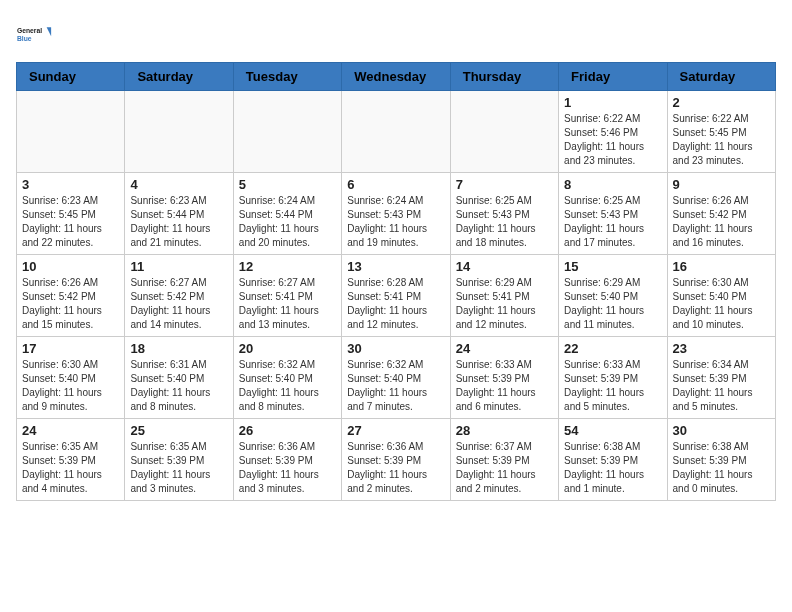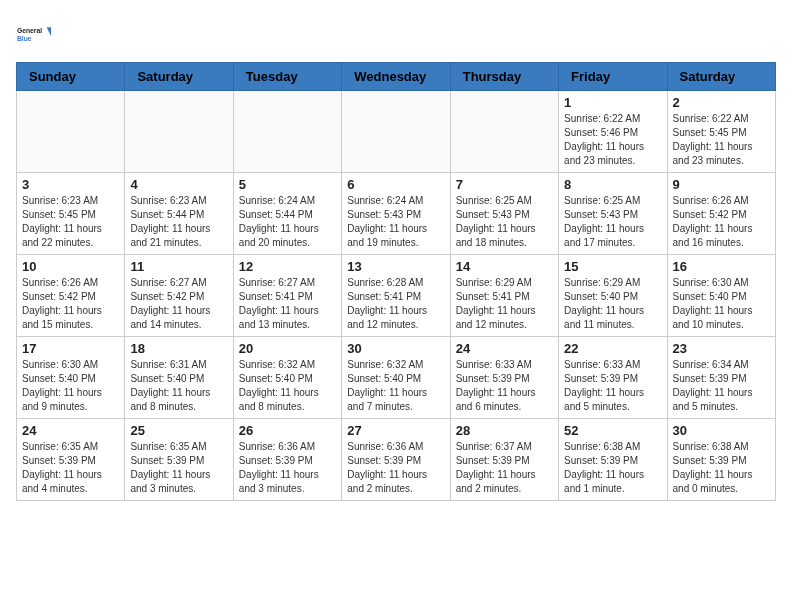--- a/index.html
+++ b/index.html
@@ -231,21 +231,21 @@
         </td>
         <td>
           <span class="day-num">27</span>
           <div class="day-info">Sunrise: 6:36 AM<br>Sunset: 5:39 PM<br>Daylight: 11 hours<br>and 2 minutes.</div>
         </td>
         <td>
           <span class="day-num">28</span>
           <div class="day-info">Sunrise: 6:37 AM<br>Sunset: 5:39 PM<br>Daylight: 11 hours<br>and 2 minutes.</div>
         </td>
         <td>
-          <span class="day-num">52</span>
+          <span class="day-num">54</span>
           <div class="day-info">Sunrise: 6:38 AM<br>Sunset: 5:39 PM<br>Daylight: 11 hours<br>and 1 minute.</div>
         </td>
         <td>
           <span class="day-num">30</span>
           <div class="day-info">Sunrise: 6:38 AM<br>Sunset: 5:39 PM<br>Daylight: 11 hours<br>and 0 minutes.</div>
         </td>
       </tr>
     </tbody>
 </table>
 

